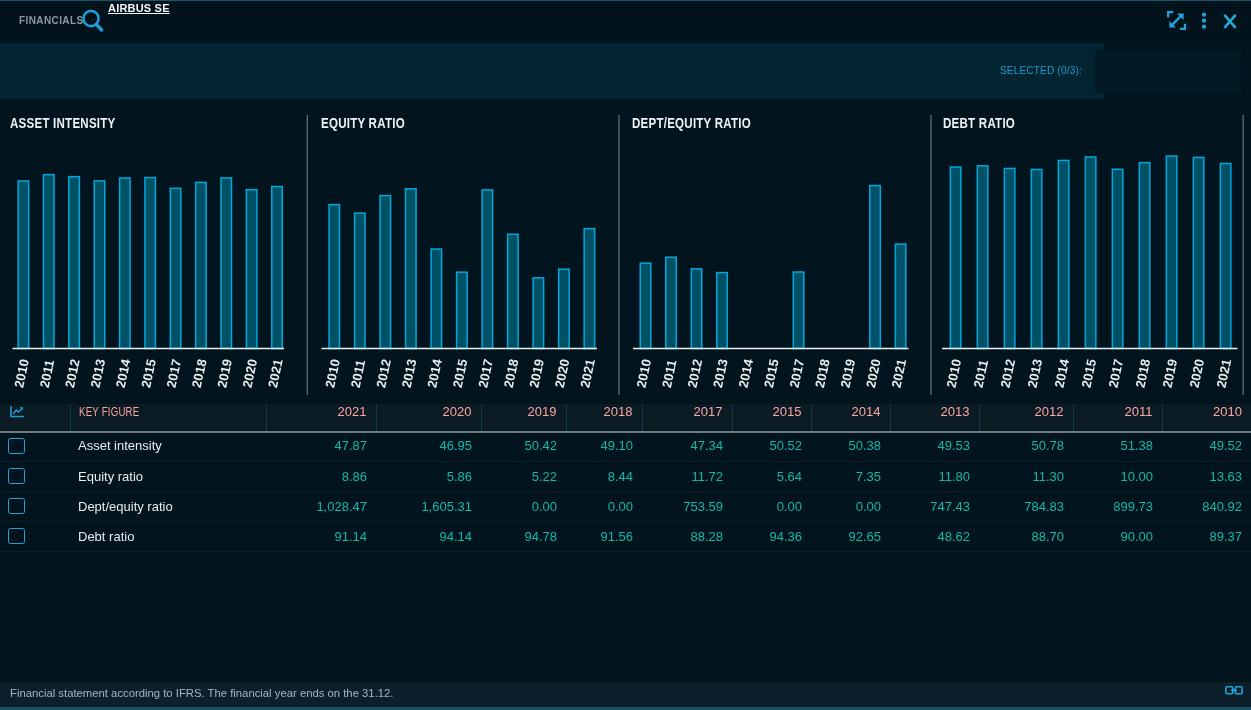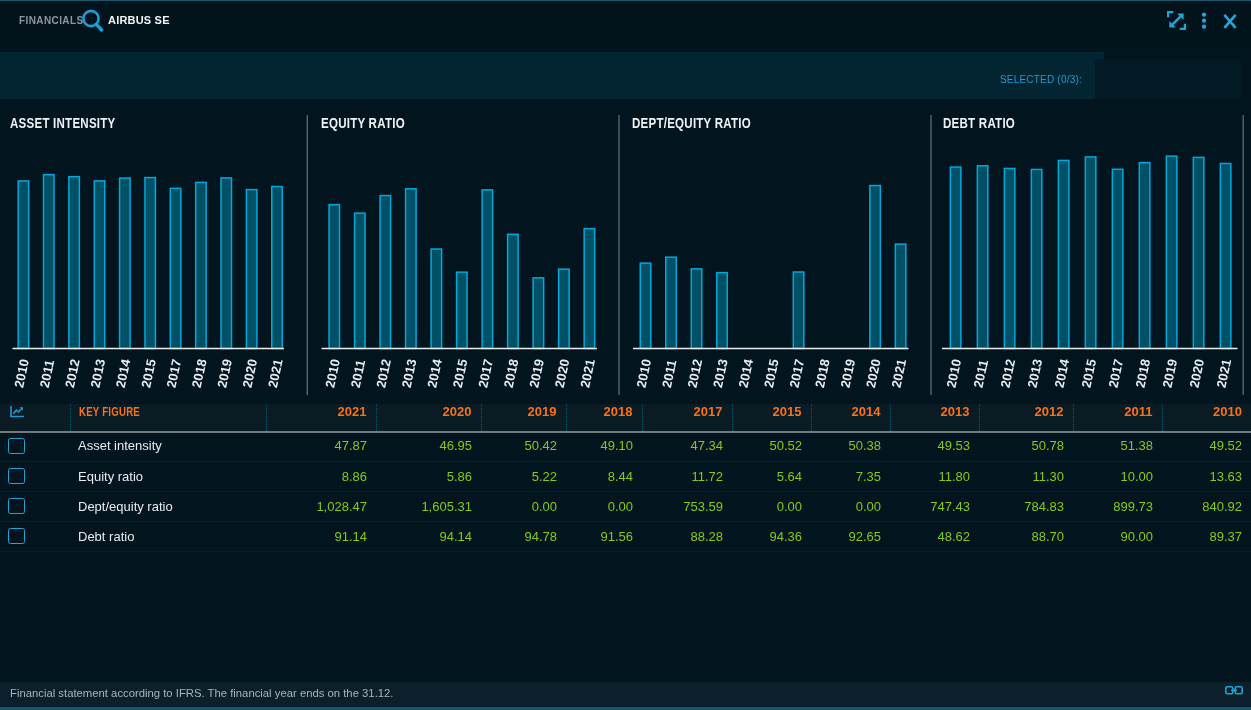--- a/index.html
+++ b/index.html
@@ -2,48 +2,48 @@
 <html><head>
 <meta charset="utf-8">
 <style>
 * { margin:0; padding:0; box-sizing:border-box; }
 html,body { width:1251px; height:710px; overflow:hidden; background:#02141e;
   font-family:"Liberation Sans", sans-serif; }
 #topbar { position:absolute; left:0; top:0; width:1251px; height:43px; background:#02131c;
   border-top:1px solid #1a566b; }
 #fin { position:absolute; left:10px; top:14px; font-size:10px; font-weight:bold;
   color:#8d979e; letter-spacing:0.4px;margin-left:9px; }
-#airbus { position:absolute; left:108px; top:13px; font-size:11px; font-weight:bold;
-  color:#f2f6f8; letter-spacing:0.2px; }
+#airbus { position:absolute; left:108px; top:1px; font-size:11px; font-weight:bold;
+  color:#f2f6f8; letter-spacing:0.2px;text-decoration:underline; }
 #dd { position:absolute; left:187px; top:7px; width:199px; height:25px; white-space:nowrap;
   border:1.3px solid #1e93c4; color:#1f9ad2; font-size:11px; letter-spacing:0.2px;
   line-height:23px; padding-left:9px; }
-#toolbar { position:absolute; left:0; top:52px; width:1104px; height:56px; background:#032532; }
+#toolbar { position:absolute; left:0; top:43px; width:1104px; height:56px; background:#032532; }
 #selected { position:absolute; left:1000px; top:65px; font-size:10px; color:#1f9ad2;
   letter-spacing:0.2px; }
 #selbox { position:absolute; left:1095px; top:50px; width:146px; height:43px;
   background:#031924; border-radius:2px; }
 #charts { position:absolute; left:0; top:99px; width:1251px; height:301px; background:#02141e; }
 .ctitle { position:absolute; top:15px; font-size:15px; font-weight:bold; color:#eef3f5;
   letter-spacing:0.3px; transform:scaleX(0.77); transform-origin:0 50%; white-space:nowrap; }
 #tablewrap { position:absolute; left:0; top:404px; width:1251px; }
 table { border-collapse:collapse; table-layout:fixed; width:1251px; }
-th { height:27px; background:#0a1b24; color:#f97316; font-size:13px; font-weight:bold;
+th { height:27px; background:#0a1b24; color:#fca5a5; font-size:13px; font-weight:normal;
   border-right:1px dotted #16566a; vertical-align:bottom; padding-bottom:12px; }
 th.icn { text-align:left; padding-left:10px; }
 th:last-child { border-right:none; }
 th.kf { text-align:left; padding-left:8px; font-size:12.5px; letter-spacing:0.3px; }
 .cnd { display:inline-block; transform:scaleX(0.77); transform-origin:0 50%; }
 th.yr { text-align:right; padding-right:9px; }
 #hline { position:absolute; left:0; top:431px; width:1251px; height:2px; background:#6f797e; }
 td { height:30px; border-bottom:1px solid #0e1d28; vertical-align:middle; }
 td.cbx { padding-left:10px; }
 .cb { display:block; width:16.5px; height:16.5px; border:1.5px solid #26a3d6; border-radius:2.5px; margin-left:-2px; }
 td.lbl { color:#e6edf1; font-size:13px; padding-left:8px; }
-td.val { color:#84cc16; font-size:13px; text-align:right; padding-right:9px; }
+td.val { color:#14b8a6; font-size:13px; text-align:right; padding-right:9px; }
 tbody tr { background:#02141e; }
 #footer { position:absolute; left:0; top:682px; width:1251px; height:26px; background:#0b202b; }
 #ftext { position:absolute; left:10px; top:5px; font-size:11.3px; color:#a7b4bc; }
 #flink { position:absolute; left:1225px; top:-3px; }
 #bborder { position:absolute; left:0; top:707px; width:1251px; height:3px; background:#1a5468; }
 </style>
 </head>
 <body>
 <div id="topbar">
   <span id="fin">FINANCIALS</span>

